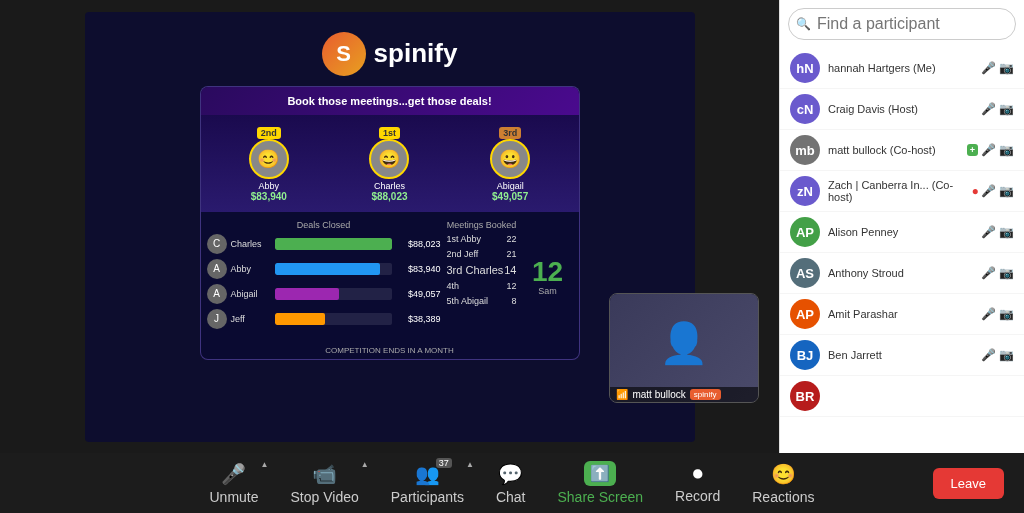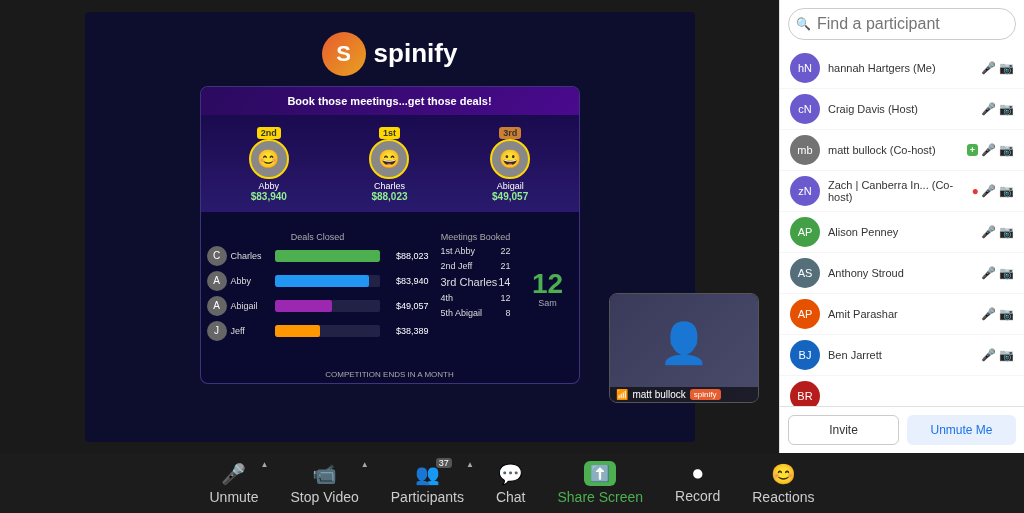--- a/index.html
+++ b/index.html
@@ -309,22 +309,22 @@
     }
 
     .p-avatar {
       width: 30px;
       height: 30px;
       border-radius: 50%;
       flex-shrink: 0;
       display: flex;
       align-items: center;
       justify-content: center;
-      font-size: 11px;
-      font-weight: normal;
+      font-size: 13px;
+      font-weight: bold;
       color: white;
     }
 
     .p-name {
       flex: 1;
       font-size: 11px;
       color: #333;
     }
 
     .p-icons {
@@ -505,21 +505,21 @@
             <div class="amount">$88,023</div>
           </div>
           <div class="top-person">
             <div class="rank-badge" style="background:#cd7f32">3rd</div>
             <div class="avatar-circle">😀</div>
             <div class="name">Abigail</div>
             <div class="amount">$49,057</div>
           </div>
         </div>
 
-        <div style="display:flex; padding:20px 6px; gap:12px;">
+        <div style="display:flex; padding:8px 6px; gap:6px;">
 
           <div class="deals-col">
             <div class="deals-col-header">Deals Closed</div>
             <div class="bar-row">
               <div class="bar-avatar">C</div>
               <div class="bar-name">Charles</div>
               <div class="bar-wrap">
                 <div class="bar-fill" style="width:100%;background:#4caf50;"></div>
               </div>
               <div class="bar-value">$88,023</div>
@@ -681,24 +681,20 @@
         </div>
       </div>
 
       <div class="participant-row">
         <div class="p-avatar av-br">BR</div>
 
       </div>
 
     </div>
 
-    <div class="panel-footer">
-      <button class="btn-invite">Invite</button>
-      <button class="btn-unmute">Unmute Me</button>
-    </div>
   </div>
 </div>
 
 <div class="toolbar">
   <div class="toolbar-item">
     <span class="toolbar-icon red-icon">🎤</span>
     <span class="toolbar-label">Unmute</span>
     <span class="chevron-up">▲</span>
   </div>
 
@@ -730,13 +726,14 @@
   <div class="toolbar-item">
     <span class="toolbar-icon">⏺</span>
     <span class="toolbar-label">Record</span>
   </div>
 
   <div class="toolbar-item">
     <span class="toolbar-icon">😊</span>
     <span class="toolbar-label">Reactions</span>
   </div>
 
+  <button class="leave-btn">Leave</button>
 </div>
 
 </body></html>

